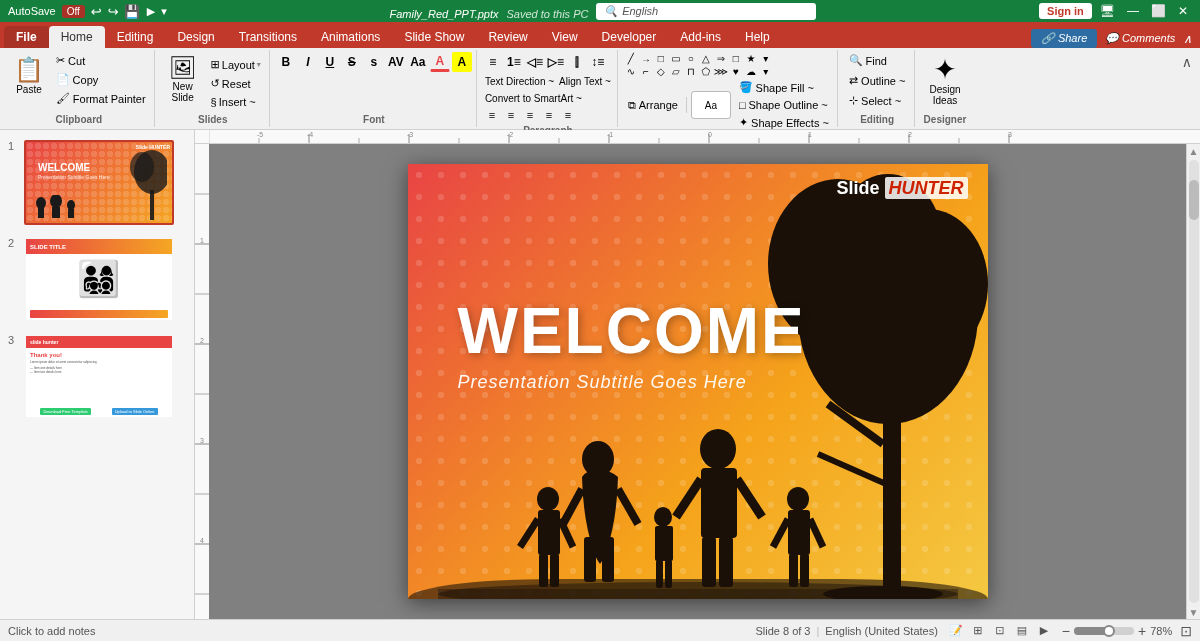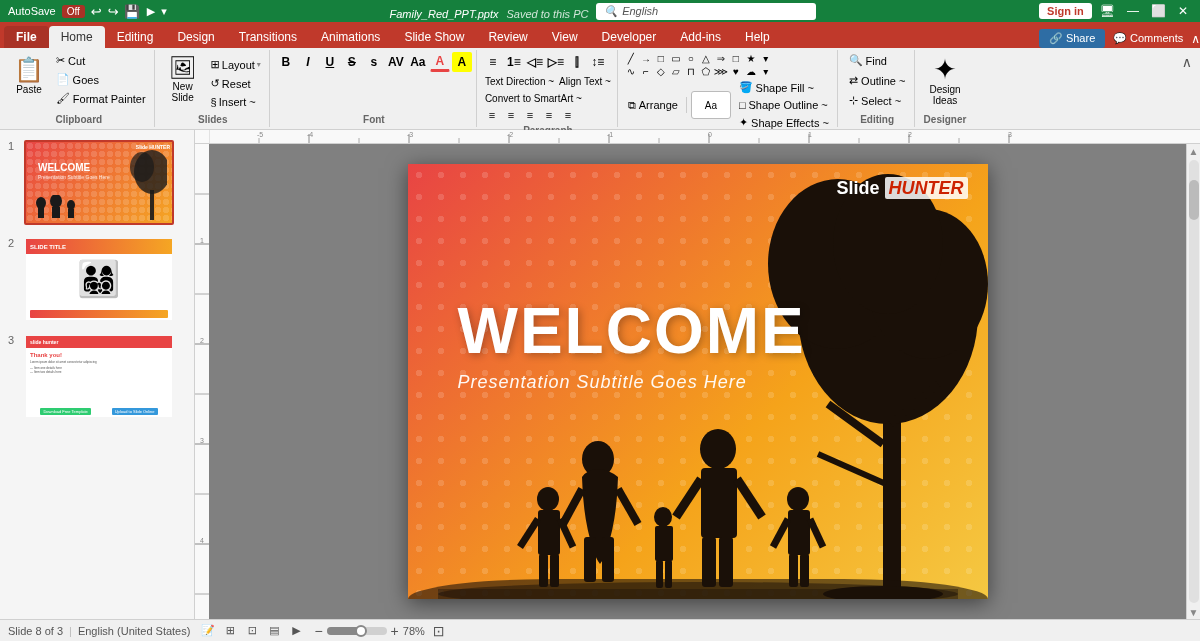--- a/index.html
+++ b/index.html
@@ -47,21 +47,21 @@
       color: white;
       border-radius: 4px 4px 0 0;
       height: 22px;
       display: flex;
       align-items: center;
     }
     .ribbon-tab.active {
       background: #f0f0f0;
       color: #333;
     }
-    .ribbon-right { margin-left: auto; display: flex; align-items: center; padding-right: 0; gap: 8px; }
+    .ribbon-right { margin-left: auto; display: flex; align-items: center; padding-right: 8px; gap: 8px; font-style: italic; }
     .share-btn { background: #2e6da4; color: white; padding: 3px 10px; border-radius: 3px; font-size: 11px; cursor: pointer; }
     .comments-btn { color: white; font-size: 11px; cursor: pointer; }
 
     
     #ribbon {
       height: 82px;
       background: #f0f0f0;
       border-bottom: 1px solid #d0d0d0;
       display: flex;
       align-items: stretch;
@@ -332,21 +332,21 @@
           <span class="paste-icon">📋</span>
           <span class="paste-label">Paste</span>
         </div>
         <div class="clipboard-right">
           <div class="rb-btn rb-small">
             <span>✂</span>
             <span>Cut</span>
           </div>
           <div class="rb-btn rb-small">
             <span>📄</span>
-            <span>Goes</span>
+            <span>Copy</span>
           </div>
           <div class="rb-btn rb-small">
             <span>🖌</span>
             <span>Format Painter</span>
           </div>
         </div>
       </div>
     </div>
     <div class="ribbon-group-label">Clipboard</div>
   </div>
@@ -724,20 +724,23 @@
         <div class="scroll-track">
           <div class="scroll-thumb"></div>
         </div>
         <div class="scroll-arrow">▼</div>
       </div>
     </div>
   </div>
 </div>
 
 <div id="notes-bar">
+  <div class="notes-bar-left">
+    <span>Click to add notes</span>
+  </div>
   <div style="display:flex;align-items:center;gap:6px;">
     <span>Slide 8 of 3</span>
     <span style="color:#bbb;">|</span>
     <span>English (United States)</span>
   </div>
   <div class="notes-bar-right">
     <div class="view-btns">
       <div class="view-btn" title="Notes">📝</div>
       <div class="view-btn" title="Normal">⊞</div>
       <div class="view-btn" title="Slide Sorter">⊡</div>

